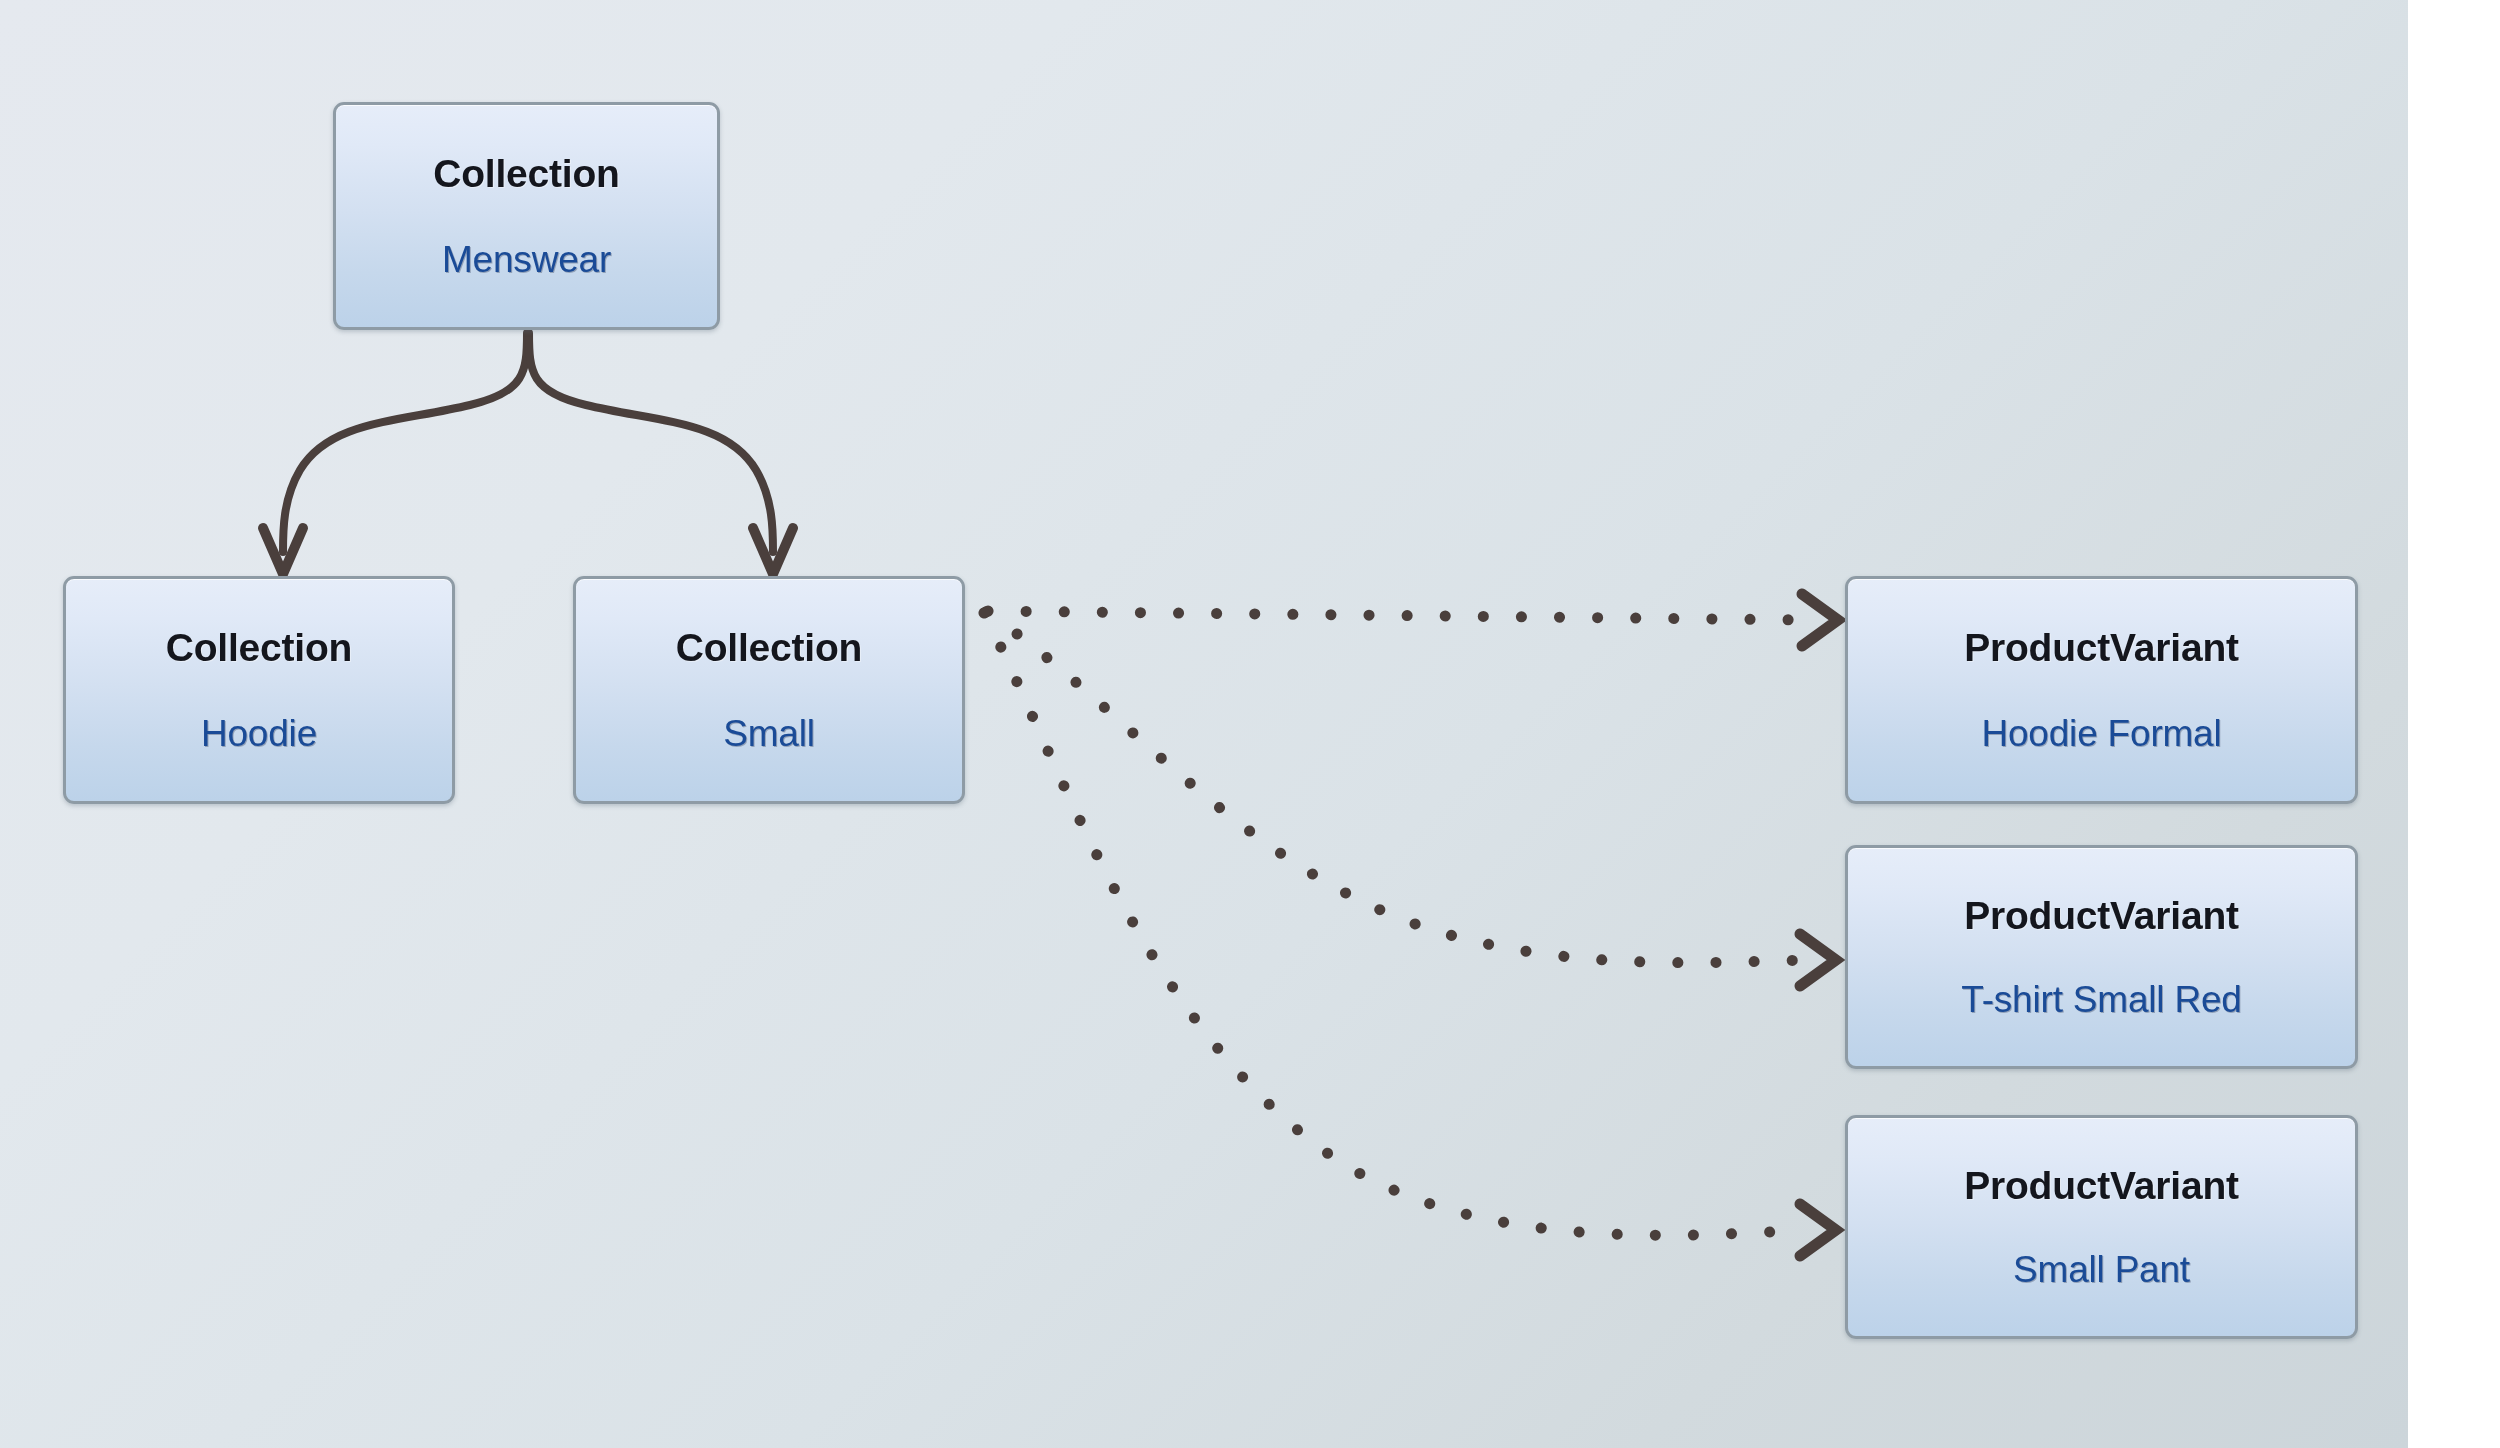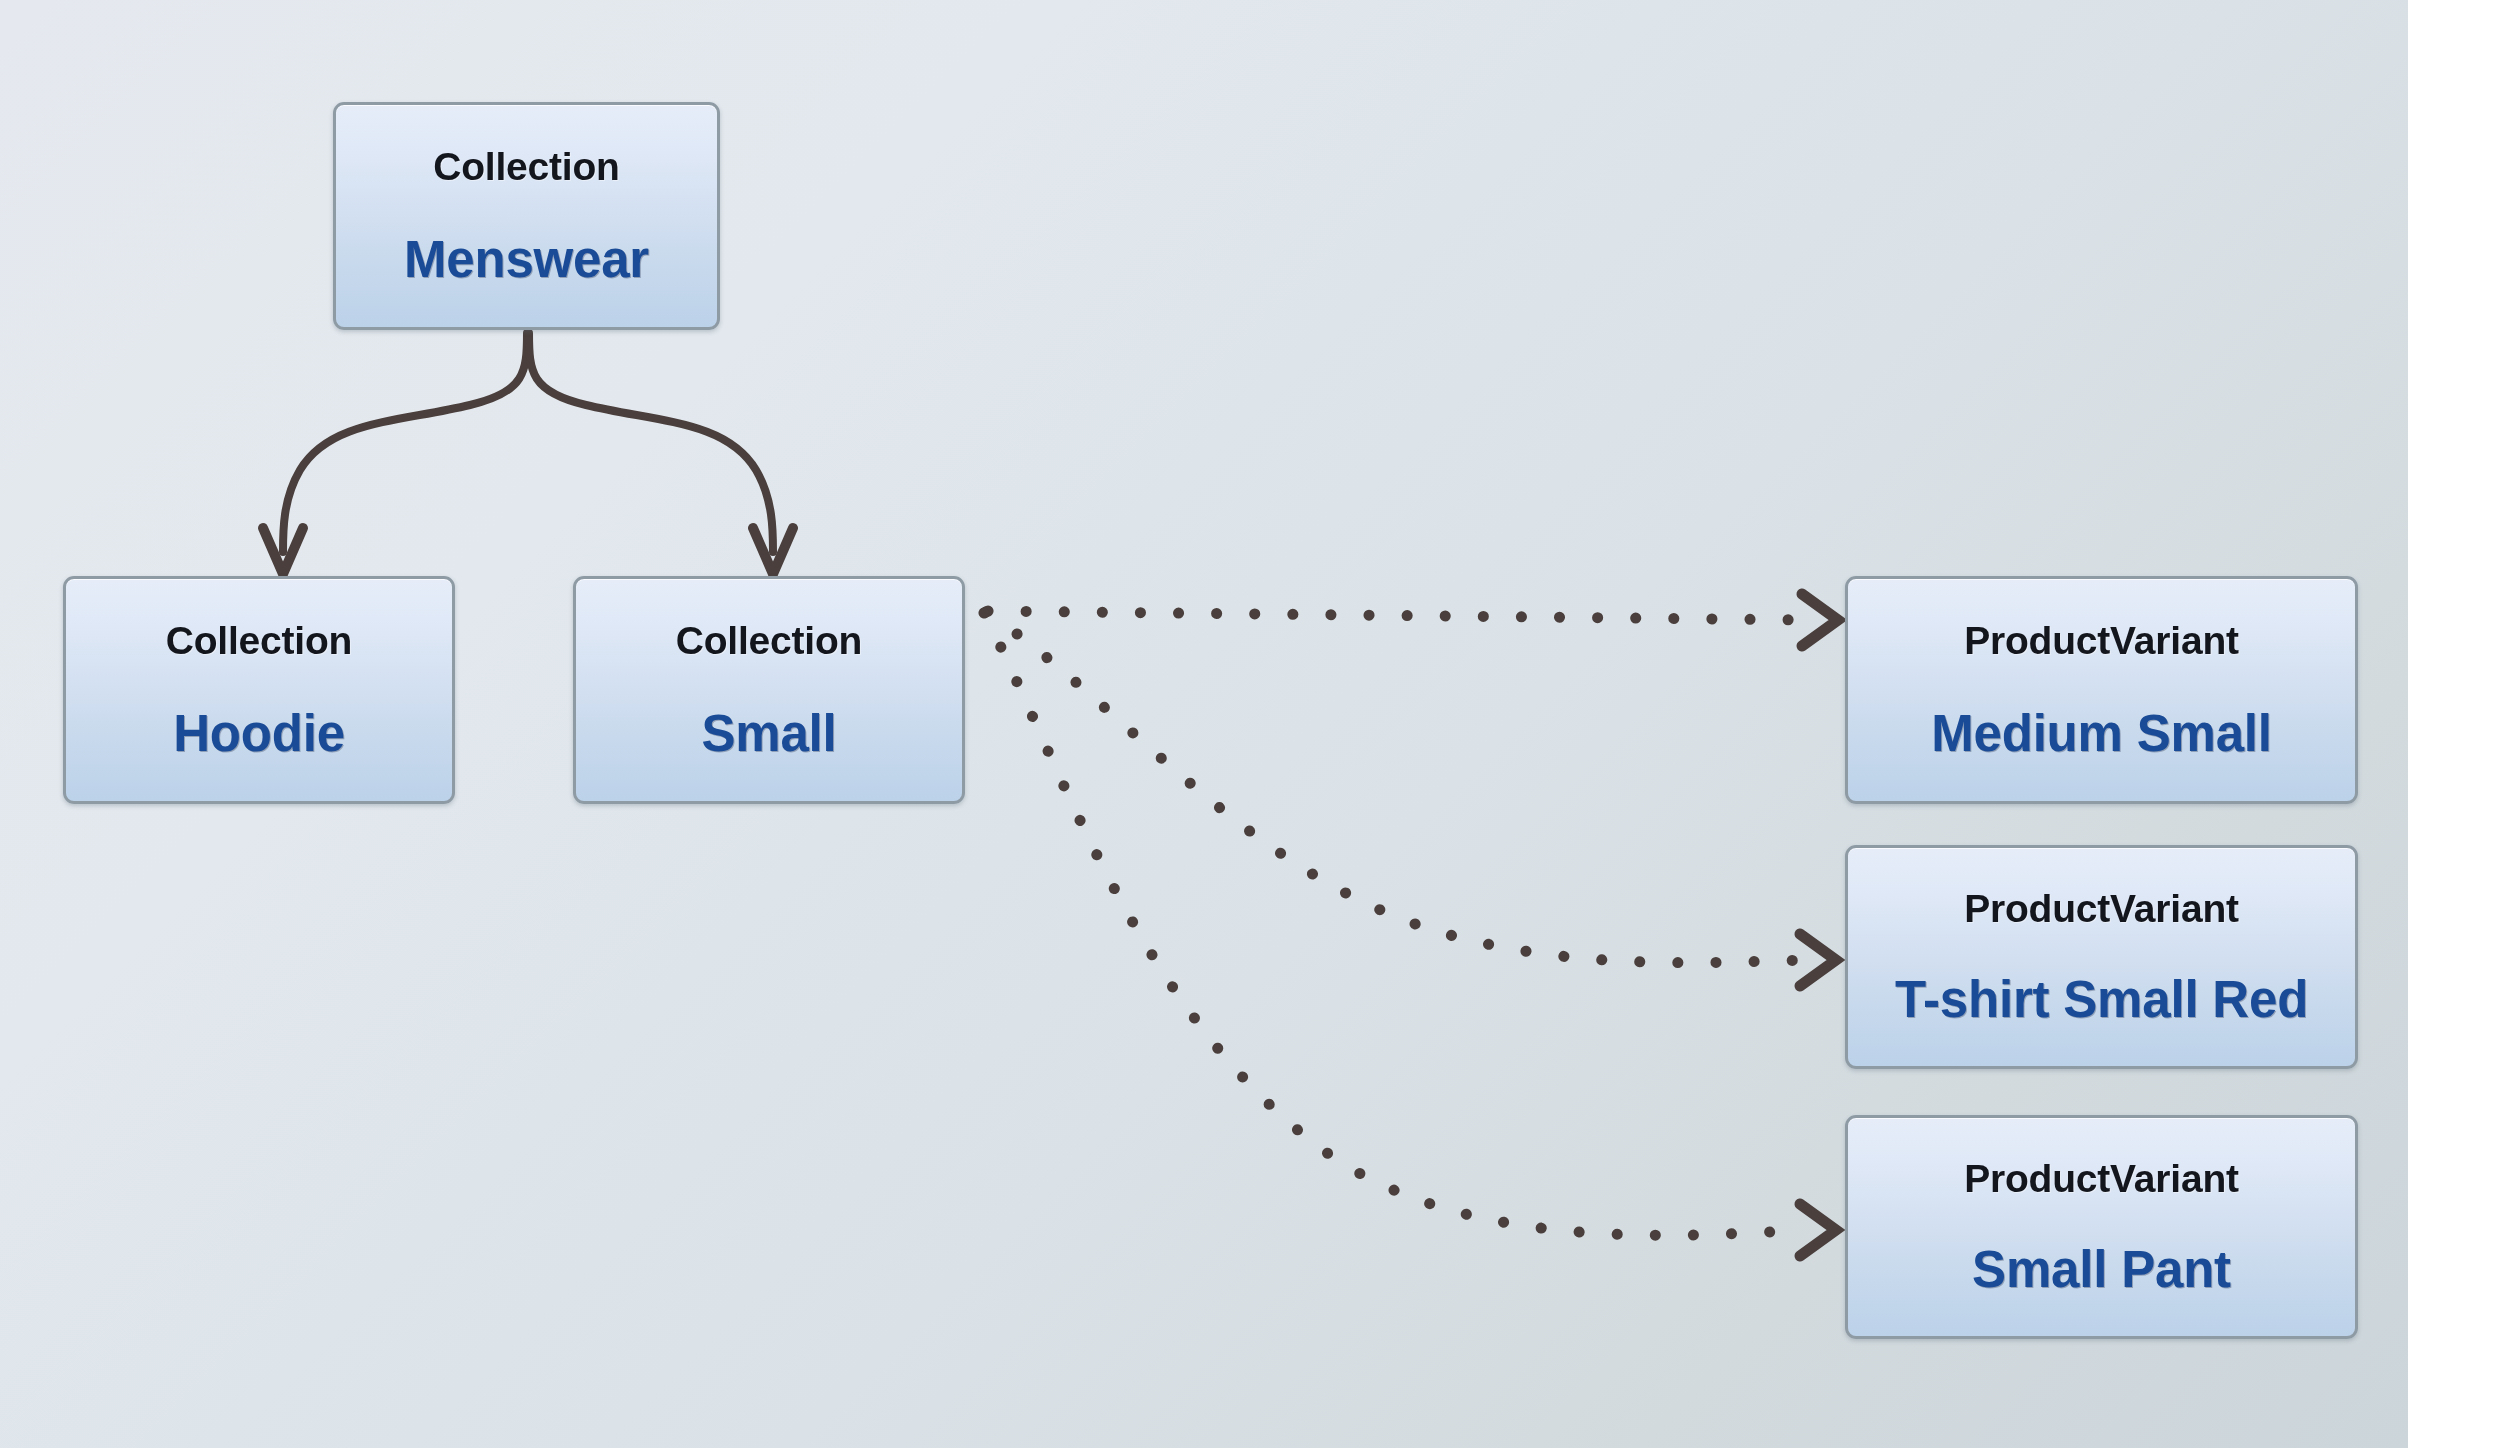--- a/index.html
+++ b/index.html
@@ -49,22 +49,22 @@
     font-size: 39px;
     font-weight: bold;
     color: #14161d;
     letter-spacing: -0.2px;
     line-height: 1;
     text-shadow: 1px 1px 0 rgba(255,255,255,0.40);
     white-space: nowrap;
   }
 
   .node-value {
-    font-size: 51px;
-    font-weight: bold;
+    font-size: 37px;
+    font-weight: normal;
     color: #1a4b97;
     letter-spacing: -0.2px;
     line-height: 1;
     text-shadow: 1px 1px 0 rgba(20,30,60,0.30);
     white-space: nowrap;
   }
 
   
   #node-menswear      { left: 333px; top: 102px;  width: 387px; height: 228px; }
   #node-menswear .node-type  { margin-bottom: 48px; }
@@ -133,21 +133,21 @@
     <span class="node-value">Hoodie</span>
   </div>
 
   <div class="node" id="node-casual">
     <span class="node-type">Collection</span>
     <span class="node-value">Small</span>
   </div>
 
   <div class="node" id="node-hoodie-small">
     <span class="node-type">ProductVariant</span>
-    <span class="node-value">Medium Small</span>
+    <span class="node-value">Hoodie Formal</span>
   </div>
 
   <div class="node" id="node-tshirt-medium-red">
     <span class="node-type">ProductVariant</span>
     <span class="node-value">T-shirt Small Red</span>
   </div>
 
   <div class="node" id="node-jogger-pant">
     <span class="node-type">ProductVariant</span>
     <span class="node-value">Small Pant</span>

